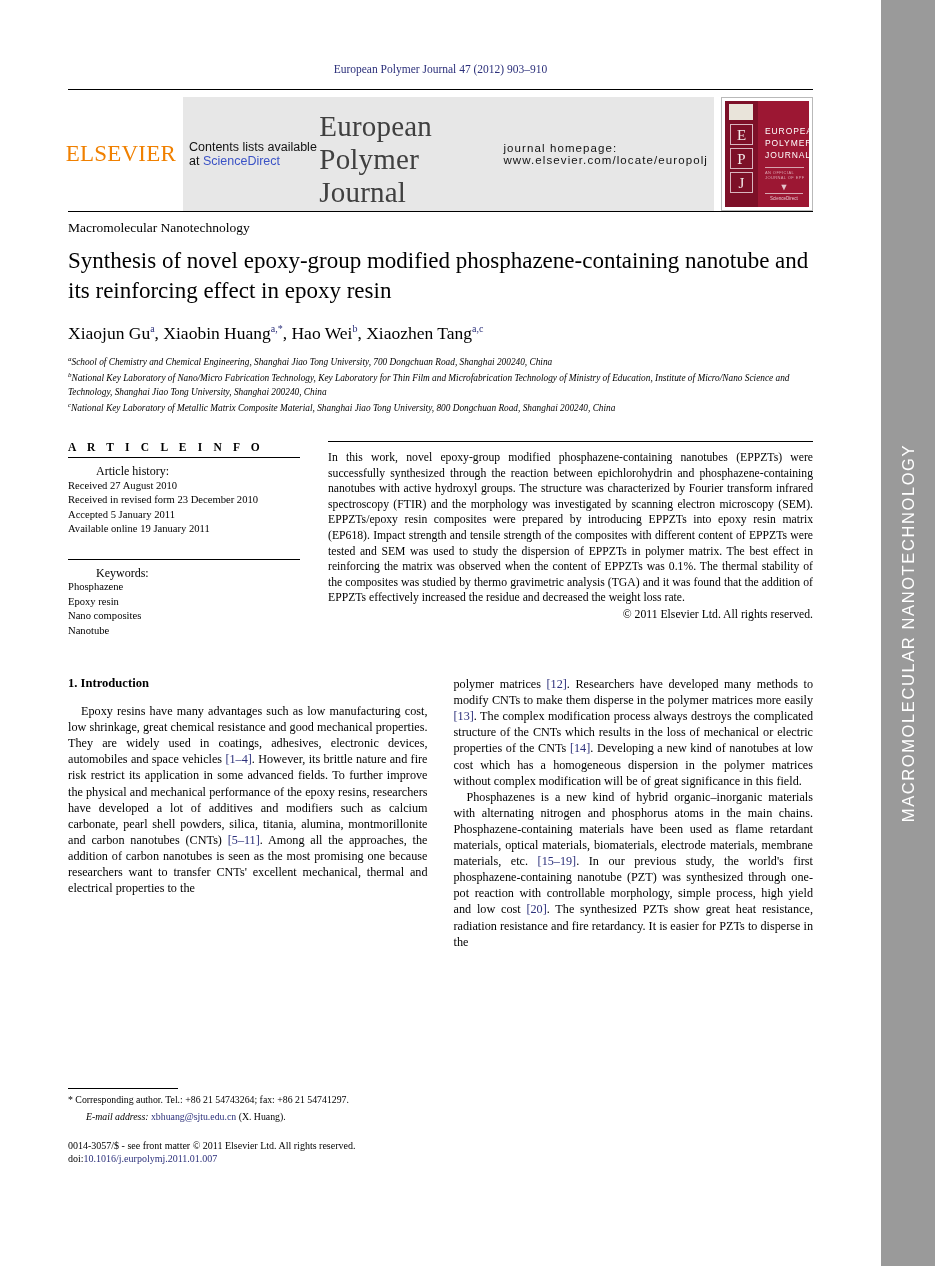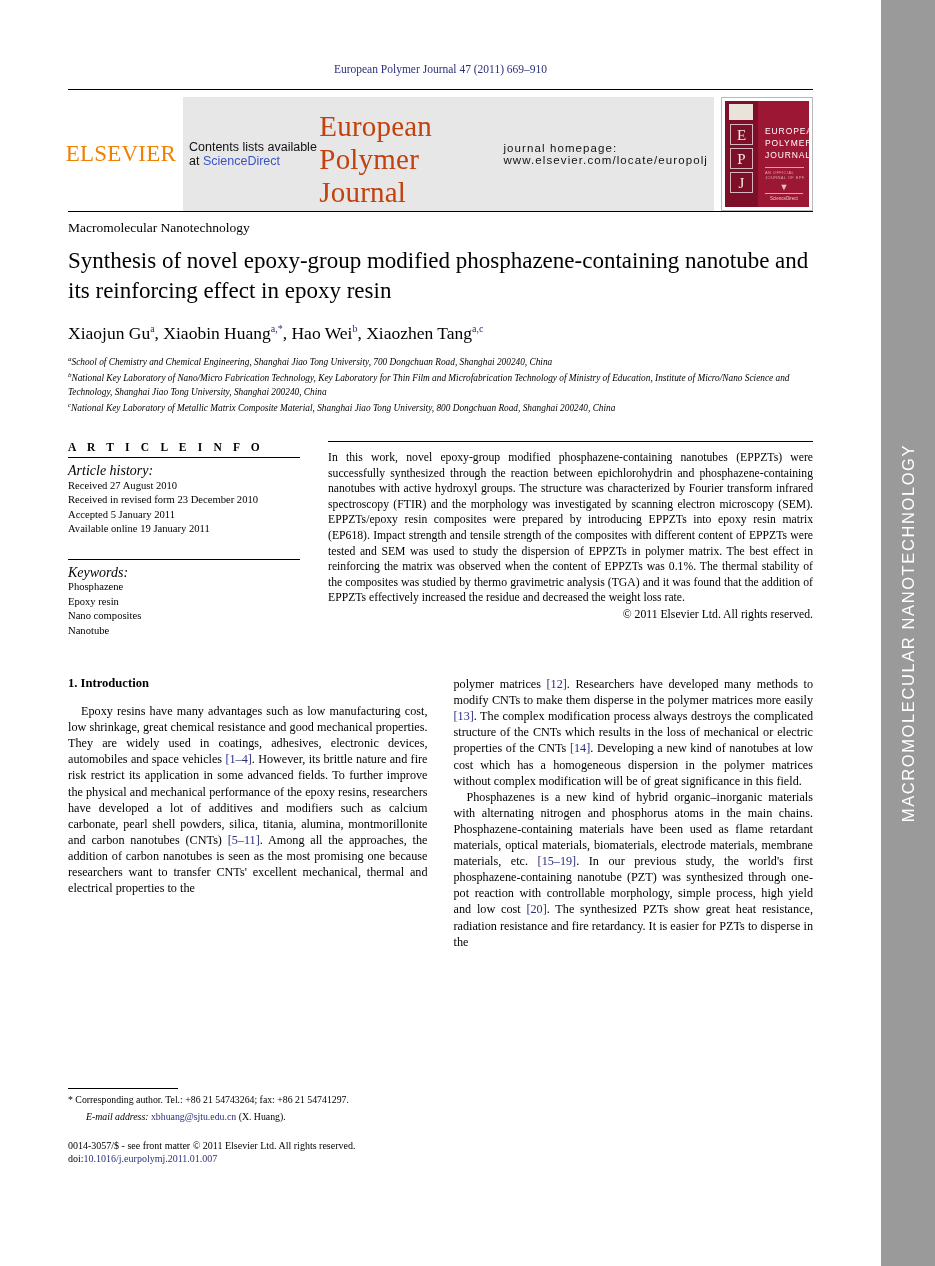--- a/index.html
+++ b/index.html
@@ -92,21 +92,21 @@
     font-family: "Liberation Sans", sans-serif;
     color: #111;
   }
   .contents-line a {
     color: #3b53c6;
     text-decoration: none;
   }
   .journal-name {
     font-family: "Liberation Serif", serif;
     font-size: 29px;
-    color: #c2410c;
+    color: #404040;
     letter-spacing: 0.2px;
     margin-top: 12px;
   }
   .homepage-line {
     font-family: "Liberation Sans", sans-serif;
     font-size: 11.5px;
     letter-spacing: 1.1px;
     color: #111;
   }
   .cover-thumb {
@@ -233,23 +233,23 @@
   .sec-head {
     font-family: "Liberation Serif", serif;
     font-weight: bold;
     font-size: 11.5px;
     letter-spacing: 4.2px;
     margin-bottom: 4px;
   }
   .rule { border-top: 1.2px solid #000; }
   .info-group { padding: 6px 0 0 0; }
   .info-group .lbl {
-    font-style: italic;
-    font-size: 14px;
+    font-size: 12px;
     line-height: 14.5px;
+    margin-left: 28px;
   }
   .info-group .ln {
     font-size: 10.6px;
     line-height: 14.5px;
   }
   .info-rule2 { border-top: 1.2px solid #000; margin-top: 22px; }
   .abstract-body {
     padding-top: 8px;
     font-size: 11.7px;
     line-height: 15.6px;
@@ -310,21 +310,21 @@
     font-size: 10px;
     line-height: 13.4px;
   }
   .imprint a { color: #2b2f7a; text-decoration: none; }
 </style>
 </head>
 <body>
 
 <div class="page">
 
-  <div class="running-head">European Polymer Journal 47 (2011) 669–910</div>
+  <div class="running-head">European Polymer Journal 47 (2012) 903–910</div>
 
   <div class="masthead">
 
     <div class="elsevier-logo">
       <svg class="tree-svg" width="88" height="80" viewBox="0 0 88 80">
         <g stroke="#8a8a8a" stroke-width="0.9" fill="none">
           <path d="M44 74 L44 40 M44 56 C38 50 32 48 26 49 M44 48 C50 42 58 40 64 42 M44 62 C38 58 30 58 24 61"></path>
           <ellipse cx="44" cy="30" rx="30" ry="20"></ellipse>
           <ellipse cx="26" cy="26" rx="14" ry="11"></ellipse>
           <ellipse cx="62" cy="27" rx="15" ry="12"></ellipse>

